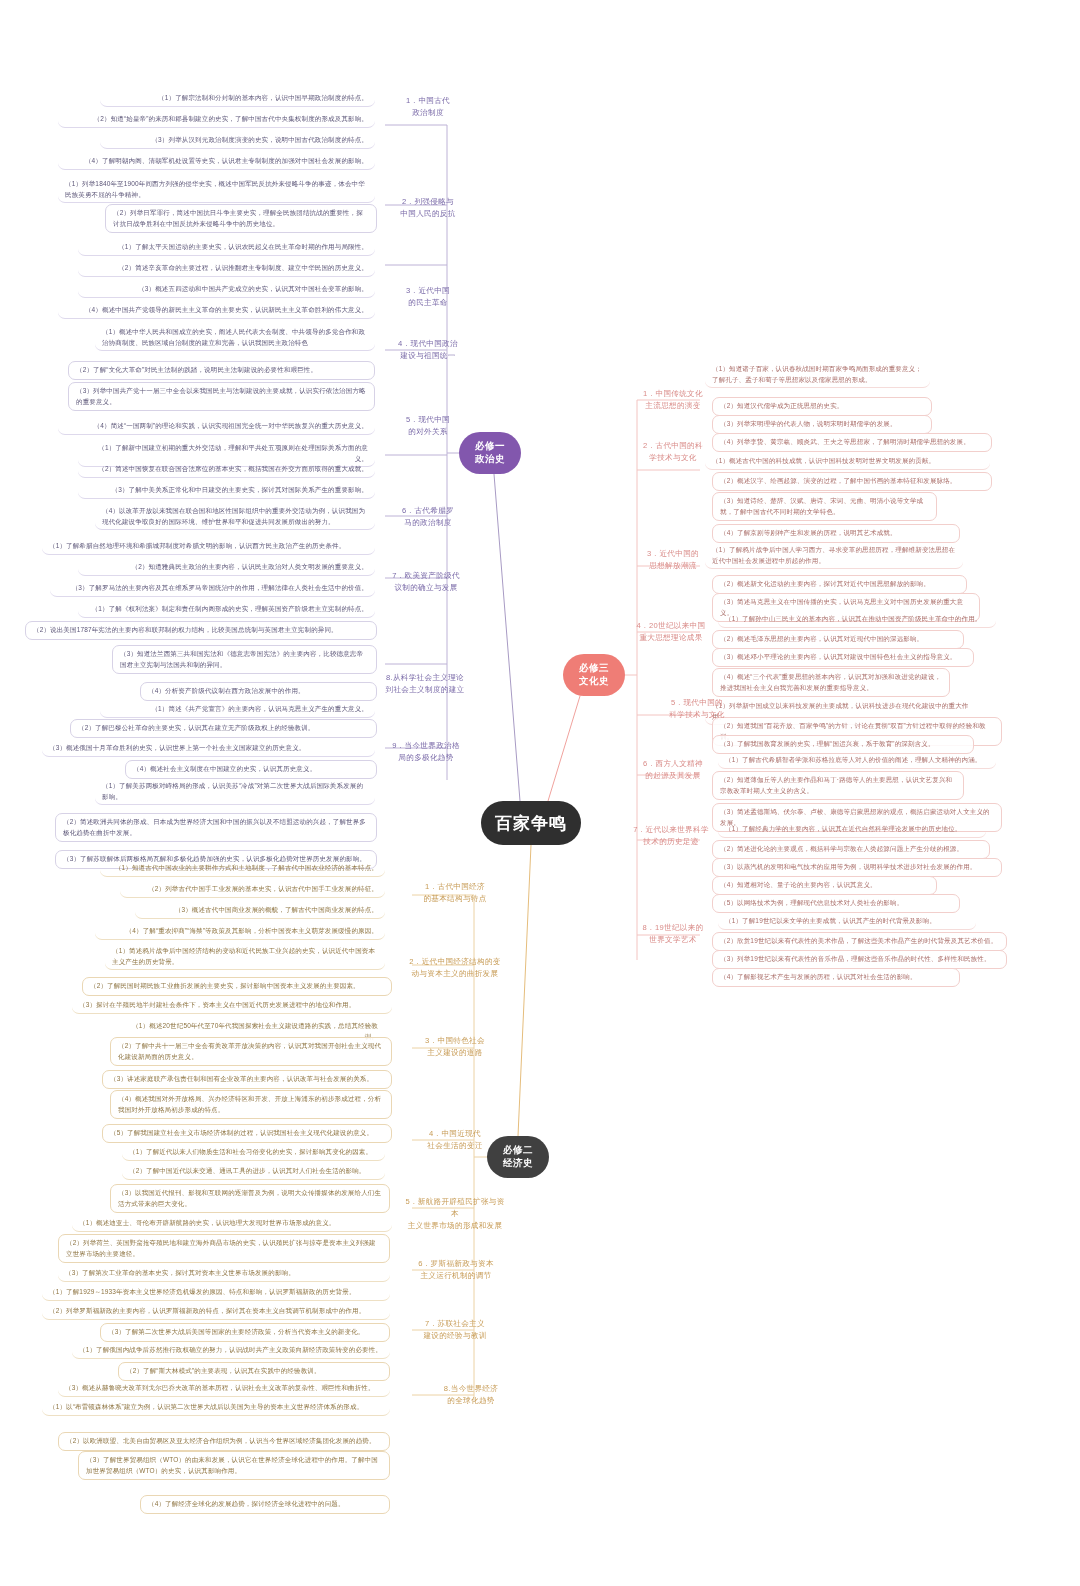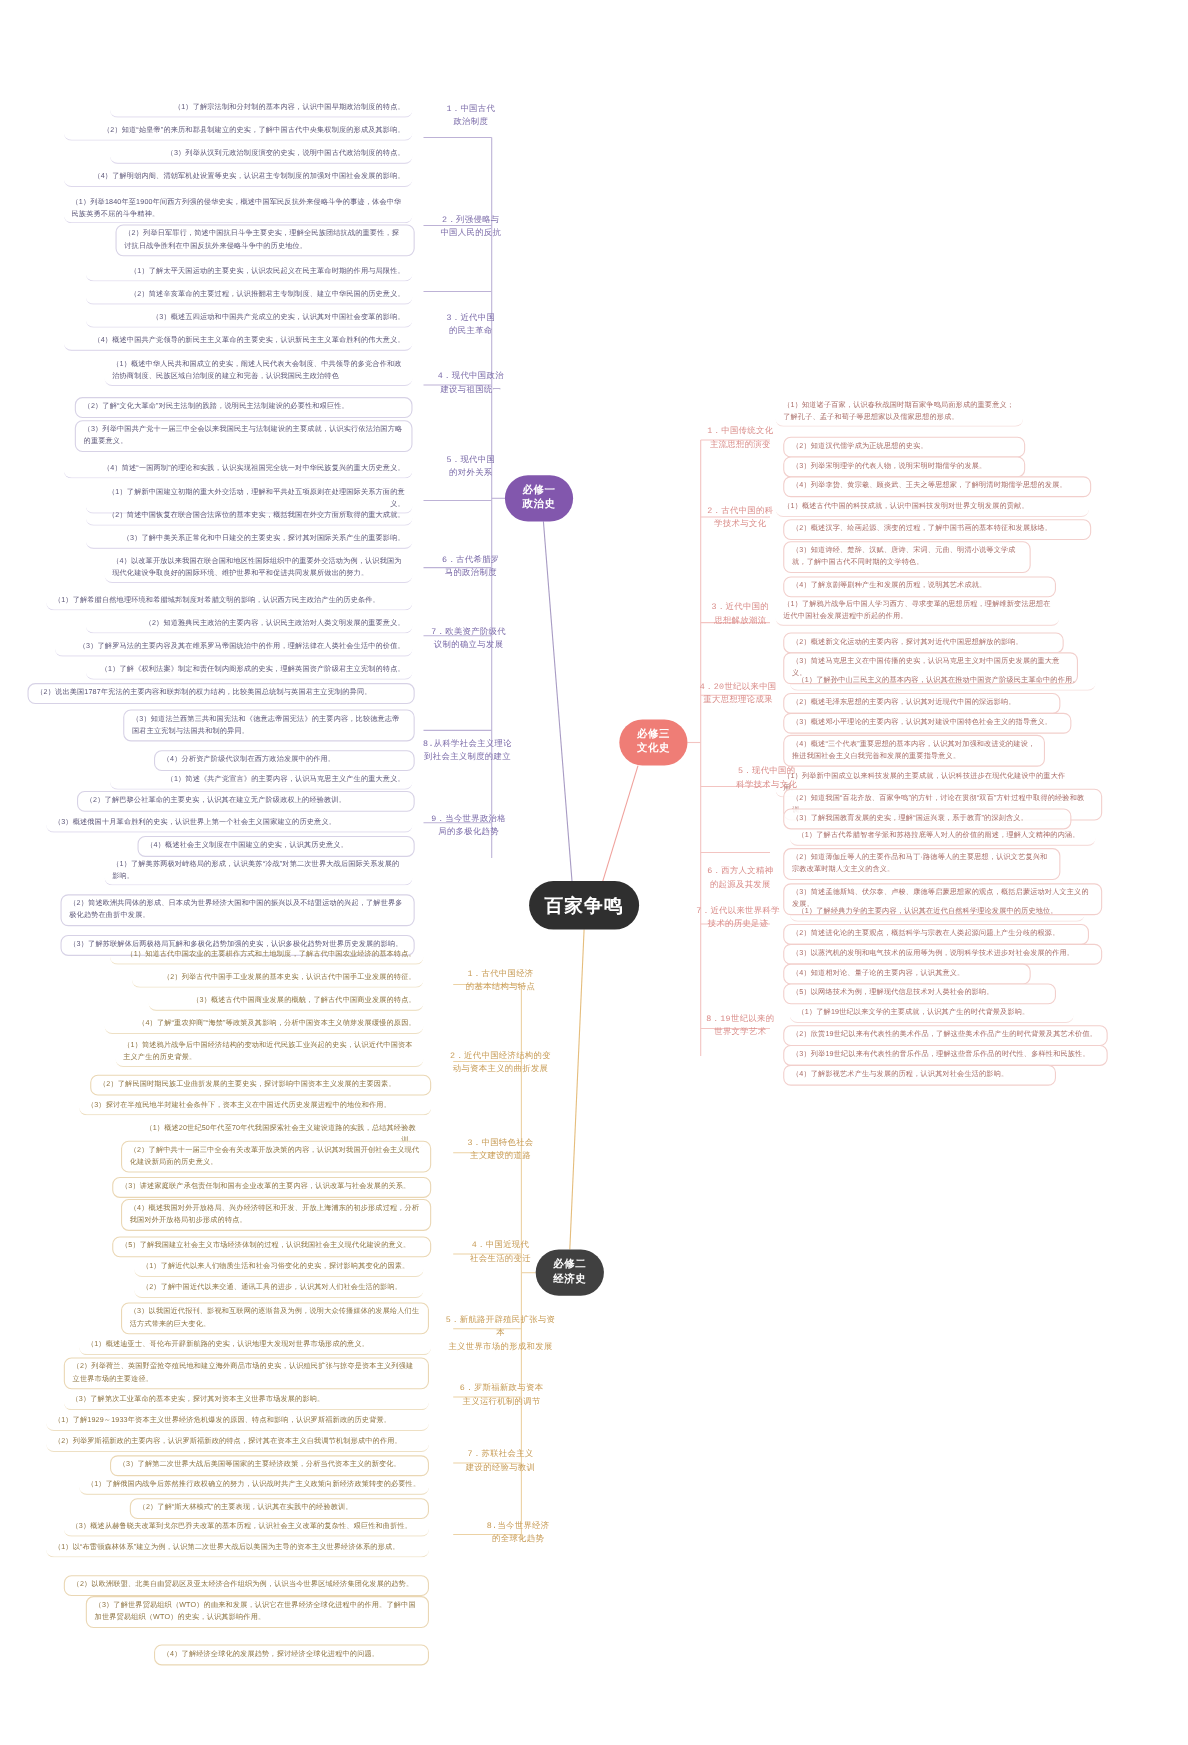--- a/index.html
+++ b/index.html
@@ -69,21 +69,21 @@
     position: absolute;
     font-size: 7.6px;
     line-height: 1.55;
     letter-spacing: .3px;
     width: 86px;
     z-index: 20;
   }
   .topic.pol { color: #7a6aa8; }
   .topic.cul { color: #d98b88; }
   .topic.eco { color: #c79b55; }
-  .topic.align-center { text-align: center; font-family: Liberation Mono, monospace; }
+  .topic.align-center { text-align: center; }
 
   
   .leaf {
     position: absolute;
     font-size: 6.5px;
     line-height: 1.62;
     letter-spacing: .15px;
     padding: 3px 7px;
     border-radius: 7px;
     z-index: 10;
@@ -210,25 +210,25 @@
   <div class="leaf pol flat ta-r" style="left:100px; top:702px; width:275px;">（1）简述《共产党宣言》的主要内容，认识马克思主义产生的重大意义。</div>
   <div class="leaf pol" style="left:70px;  top:719px; width:307px;">（2）了解巴黎公社革命的主要史实，认识其在建立无产阶级政权上的经验教训。</div>
   <div class="leaf pol flat ta-l" style="left:42px;  top:741px; width:333px;">（3）概述俄国十月革命胜利的史实，认识世界上第一个社会主义国家建立的历史意义。</div>
   <div class="leaf pol" style="left:125px; top:760px; width:252px;">（4）概述社会主义制度在中国建立的史实，认识其历史意义。</div>
 
   <div class="leaf pol flat ta-l" style="left:95px;  top:779px; width:280px;">（1）了解美苏两极对峙格局的形成，认识美苏“冷战”对第二次世界大战后国际关系发展的影响。</div>
   <div class="leaf pol" style="left:55px;  top:813px; width:322px;">（2）简述欧洲共同体的形成、日本成为世界经济大国和中国的振兴以及不结盟运动的兴起，了解世界多极化趋势在曲折中发展。</div>
   <div class="leaf pol" style="left:55px;  top:850px; width:322px;">（3）了解苏联解体后两极格局瓦解和多极化趋势加强的史实，认识多极化趋势对世界历史发展的影响。</div>
 
   <div class="topic cul align-center" style="left:630px; top:388px;">1．中国传统文化<br>主流思想的演变</div>
-  <div class="topic cul align-center" style="left:630px; top:440px;margin-top:20px;">2．古代中国的科<br>学技术与文化</div>
+  <div class="topic cul align-center" style="left:630px; top:440px;">2．古代中国的科<br>学技术与文化</div>
   <div class="topic cul align-center" style="left:630px; top:548px;">3．近代中国的<br>思想解放潮流</div>
   <div class="topic cul align-center" style="left:628px; top:620px;">4．20世纪以来中国<br>重大思想理论成果</div>
   <div class="topic cul align-center" style="left:654px; top:697px;">5．现代中国的<br>科学技术与文化</div>
-  <div class="topic cul align-center" style="left:630px; top:788px;">6．西方人文精神<br>的起源及其发展</div>
+  <div class="topic cul align-center" style="left:630px; top:758px;">6．西方人文精神<br>的起源及其发展</div>
   <div class="topic cul align-center" style="left:628px; top:824px;">7．近代以来世界科学<br>技术的历史足迹</div>
   <div class="topic cul align-center" style="left:630px; top:922px;">8．19世纪以来的<br>世界文学艺术</div>
 
   <div class="leaf cul flat ta-l" style="left:705px; top:362px; width:225px;">（1）知道诸子百家，认识春秋战国时期百家争鸣局面形成的重要意义；了解孔子、孟子和荀子等思想家以及儒家思想的形成。</div>
   <div class="leaf cul" style="left:712px; top:397px; width:220px;">（2）知道汉代儒学成为正统思想的史实。</div>
   <div class="leaf cul" style="left:712px; top:415px; width:220px;">（3）列举宋明理学的代表人物，说明宋明时期儒学的发展。</div>
   <div class="leaf cul" style="left:712px; top:433px; width:280px;">（4）列举李贽、黄宗羲、顾炎武、王夫之等思想家，了解明清时期儒学思想的发展。</div>
 
   <div class="leaf cul flat ta-l" style="left:705px; top:454px; width:285px;">（1）概述古代中国的科技成就，认识中国科技发明对世界文明发展的贡献。</div>
   <div class="leaf cul" style="left:712px; top:472px; width:280px;">（2）概述汉字、绘画起源、演变的过程，了解中国书画的基本特征和发展脉络。</div>

